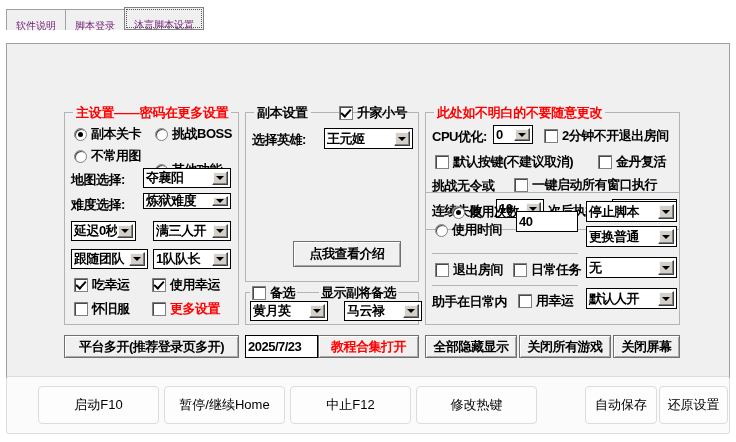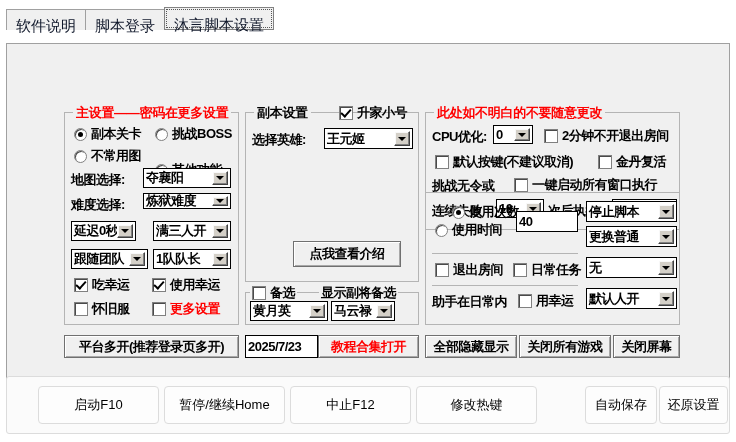--- a/index.html
+++ b/index.html
@@ -22,22 +22,22 @@
     left: 6px; top: 8px;
     width: 724px; height: 22px;
     display: flex;
     align-items: flex-end;
     z-index: 5;
   }
   .tab {
     height: 21px;
     line-height: 21px;
     padding: 5px 9px;
-    font-size: 15px;
-    color: #0f172a;
+    font-size: 10px;
+    color: #701a75;
     background: #f0f0f0;
     border: 1px solid #a0a0a0;
     border-bottom: none;
     margin-right: -1px;
     box-sizing: border-box;
     white-space: nowrap;
     cursor: default;
   }
   .tab.active {
     background: #f0f0f0;
@@ -366,21 +366,21 @@
       <div class="chk" style="left:4px; top:-9px; background:#f0f0f0; padding:0 2px;">
         <span class="box"></span>
         <span class="t">备选</span>
       </div>
       <div class="lbl" style="left:73px; top:-9px; background:#f0f0f0; padding:0 2px;">显示副将备选</div>
 
       <div class="combo" style="left:4px; top:8px; width:78px; height:20px;">
         <span class="val">黄月英</span>
         <span class="arrow"></span>
       </div>
-      <div class="combo" style="left:85px; top:8px; width:64px; height:20px;">
+      <div class="combo" style="left:98px; top:8px; width:78px; height:20px;">
         <span class="val">马云禄</span>
         <span class="arrow"></span>
       </div>
     </div>
 
     <div class="grp" style="left:418px; top:68px; width:255px; height:118px;">
       <div class="grp-title">此处如不明白的不要随意更改</div>
 
       <div class="lbl" style="left:6px; top:15px;">CPU优化:</div>
       <div class="combo" style="left:67px; top:12px; width:40px; height:19px;">

